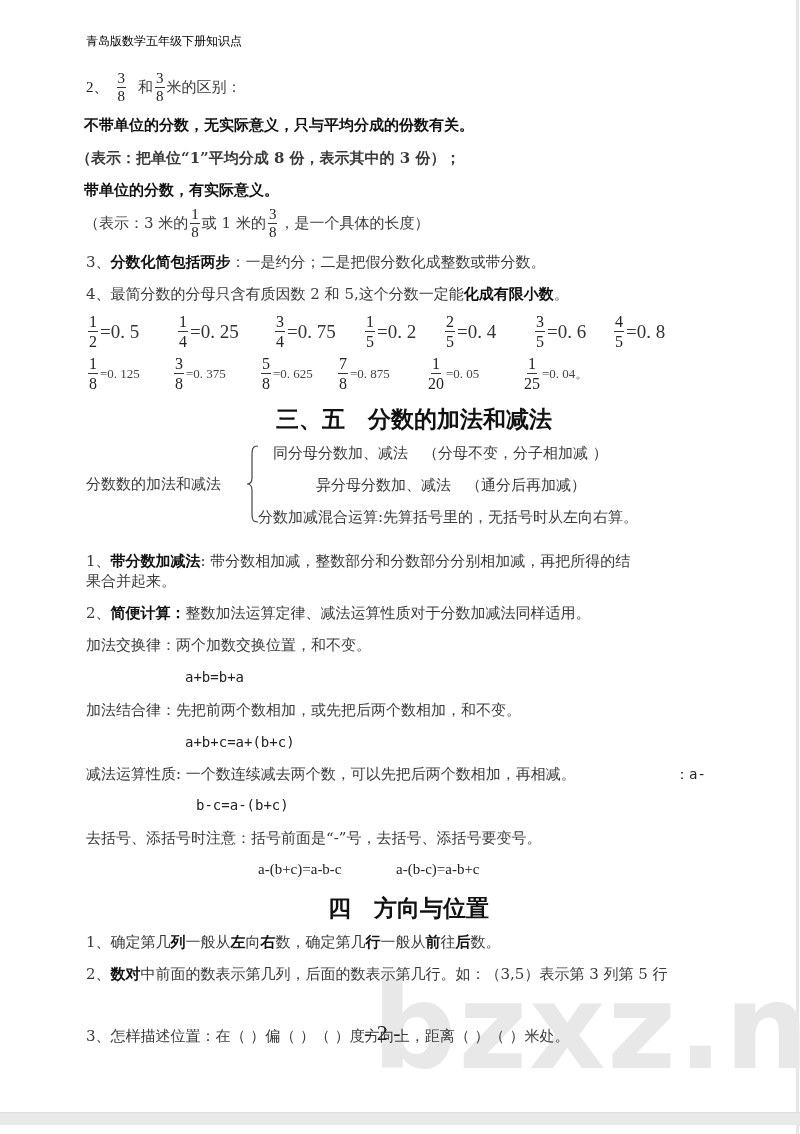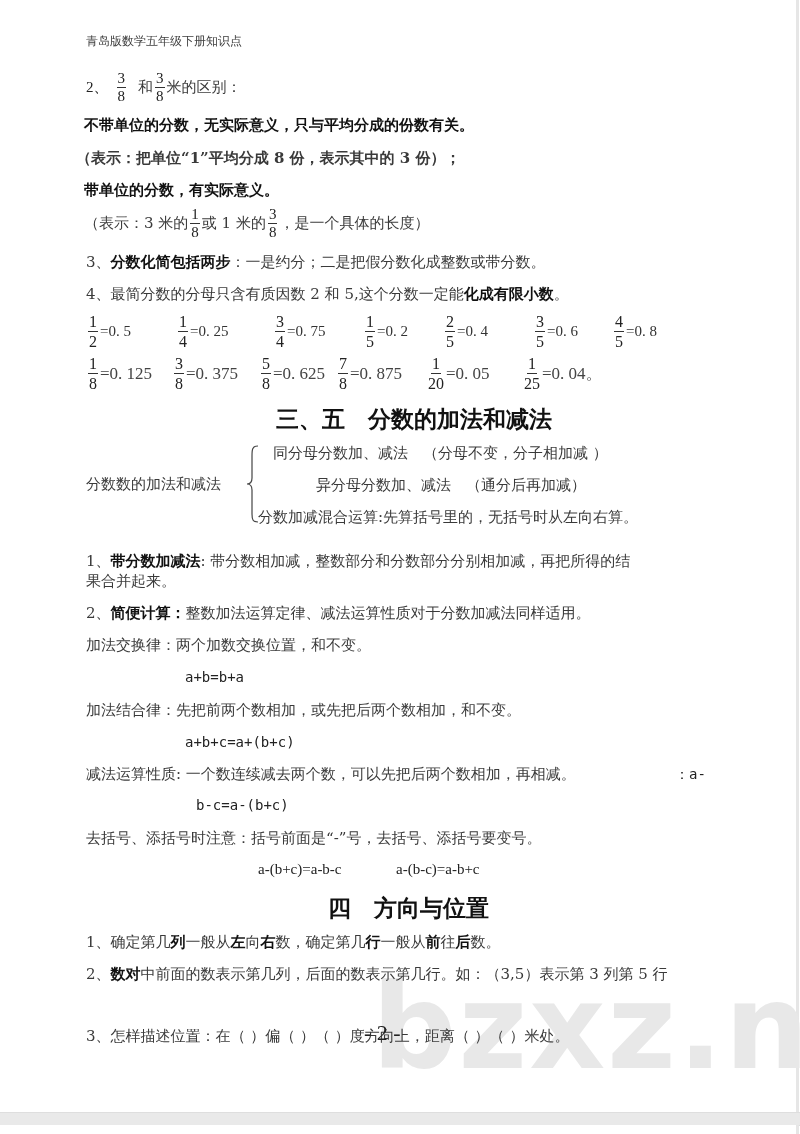--- a/index.html
+++ b/index.html
@@ -4,32 +4,32 @@
 <style>
   html, body { margin:0; padding:0; }
   body { width:800px; height:1134px; background:#ffffff; position:relative; overflow:hidden;
          font-family:"DejaVu Serif", serif; color:#2a2a2a; }
   .page { position:absolute; left:0; top:0; width:796px; height:1112px; background:#fff;
           border-right:3px solid #e6e6e6; }
   .gap { position:absolute; left:0; top:1112px; width:800px; height:12px; background:#e9e9e9;
          border-top:1px solid #dedede; border-bottom:1px solid #dcdcdc; }
   .nextpage { position:absolute; left:0; top:1125px; width:796px; height:9px; background:#fff; border-right:3px solid #e6e6e6; }
   .abs { position:absolute; white-space:nowrap; }
-  .hdr { font-family:"DejaVu Sans", sans-serif; font-size:12px; color:#404040; left:86px; top:33px; }
+  .hdr { font-family:"DejaVu Sans", sans-serif; font-size:12px; color:#000000; left:86px; top:33px; }
   .t { font-size:15px; color:#3a3a3a; }
   .b { font-family:"DejaVu Sans", sans-serif; font-weight:bold; font-size:15px; color:#111; }
   .bi { font-family:"DejaVu Sans", sans-serif; font-weight:bold; color:#111; }
   .h2 { font-family:"DejaVu Sans", sans-serif; font-weight:bold; font-size:23px; color:#111; }
   .frac { display:inline-flex; flex-direction:column; align-items:center; vertical-align:middle;
           font-family:"Liberation Serif", serif; font-size:15px; line-height:17px; color:#222; margin:0 2px; }
   .frac .num { border-bottom:1px solid #333; padding:0 1px; }
   .fr { position:absolute; display:flex; align-items:center; font-family:"Liberation Serif", serif; color:#333; }
   .fr .frac { margin:0 2px 0 0; font-size:16px; line-height:19px; }
-  .fr .val { font-size:15px; }
-  .fr.sm .val { font-size:17px; color:#444; }
+  .fr .val { font-size:19px; }
+  .fr.sm .val { font-size:13px; color:#444; }
   .mono { font-family:"DejaVu Sans Mono", monospace; font-size:14px; color:#222;text-align:right; }
   .serif { font-family:"Liberation Serif", serif; font-size:15px; color:#222; }
   .brace { position:absolute; left:245px; top:444px; width:14px; height:80px; }
   .pgno { font-family:"Liberation Serif", serif; font-size:22px; color:#222; left:364px; top:1020px; }
   .wm { font-family:"DejaVu Sans", sans-serif; font-weight:bold; font-size:118px; color:#e8e8e8;
         left:372px; top:958px; letter-spacing:2px; z-index:0; }
   .z1 { z-index:1; }
 </style>
 </head>
 <body>

